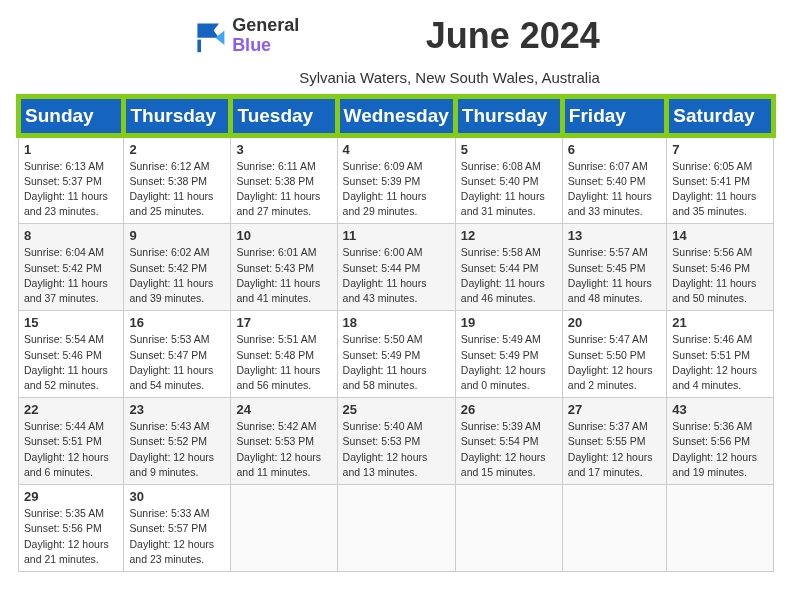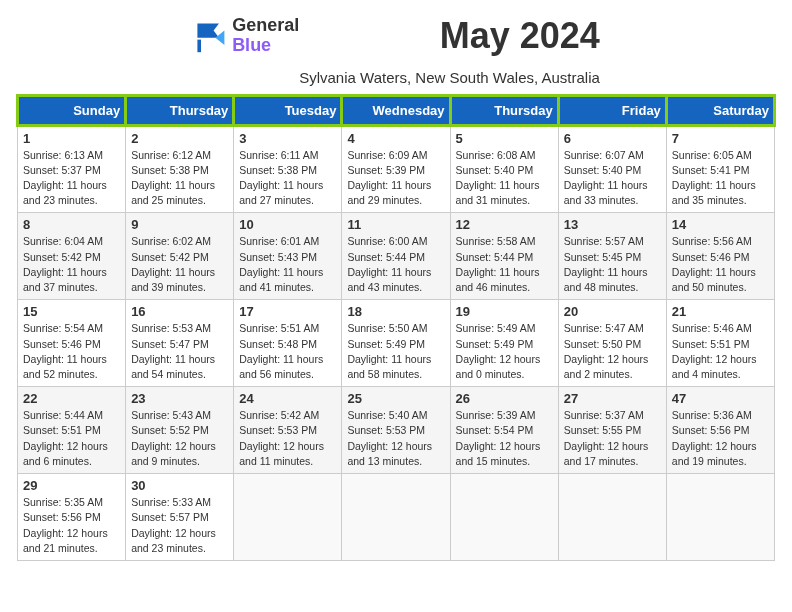--- a/index.html
+++ b/index.html
@@ -48,24 +48,24 @@
     }
     .calendar {
       width: 100%;
       border-collapse: collapse;
       font-size: 11px;
     }
     .calendar th {
       background: #1565C0;
       color: #fff;
       padding: 6px 4px;
-      text-align: right;
-      font-size: 13px;
-      font-weight: bold;
-      border: 3px solid #84cc16;
+      text-align: left;
+      font-size: 19px;
+      font-weight: bold;
+      border: 5px solid #84cc16;
     }
     .calendar td {
       border: 1px solid #ccc;
       vertical-align: top;
       padding: 4px 5px;
       width: calc(100% / 7);
       min-height: 80px;
     }
     .calendar tr:nth-child(even) td {
       background: #f5f5f5;
@@ -100,21 +100,21 @@
       <polygon points="6,6 30,6 24,14 30,22 6,22" fill="#1565C0"></polygon>
       <polygon points="26,22 36,14 36,30 26,22" fill="#42A5F5"></polygon>
       <rect x="6" y="24" width="4" height="14" fill="#1565C0"></rect>
     </svg>
     <div class="logo-text">
       <span class="general">General</span><br>
       <span class="blue">Blue</span>
     </div>
   </div>
   <div class="title-block">
-    <div class="month-title">May 2024</div>
+    <div class="month-title">June 2024</div>
     <div class="subtitle">Sylvania Waters, New South Wales, Australia</div>
   </div>
 </div>
 
 <table class="calendar">
   <thead>
     <tr id="header-row">
         <th>Sunday</th>
         <th>Thursday</th>
         <th>Tuesday</th>
@@ -234,21 +234,21 @@
         </td>
         <td>
           <span class="day-num">26</span>
           <div class="day-info">Sunrise: 5:39 AM<br>Sunset: 5:54 PM<br>Daylight: 12 hours<br>and 15 minutes.</div>
         </td>
         <td>
           <span class="day-num">27</span>
           <div class="day-info">Sunrise: 5:37 AM<br>Sunset: 5:55 PM<br>Daylight: 12 hours<br>and 17 minutes.</div>
         </td>
         <td>
-          <span class="day-num">47</span>
+          <span class="day-num">43</span>
           <div class="day-info">Sunrise: 5:36 AM<br>Sunset: 5:56 PM<br>Daylight: 12 hours<br>and 19 minutes.</div>
         </td>
       </tr>
       <tr>
         <td>
           <span class="day-num">29</span>
           <div class="day-info">Sunrise: 5:35 AM<br>Sunset: 5:56 PM<br>Daylight: 12 hours<br>and 21 minutes.</div>
         </td>
         <td>
           <span class="day-num">30</span>

